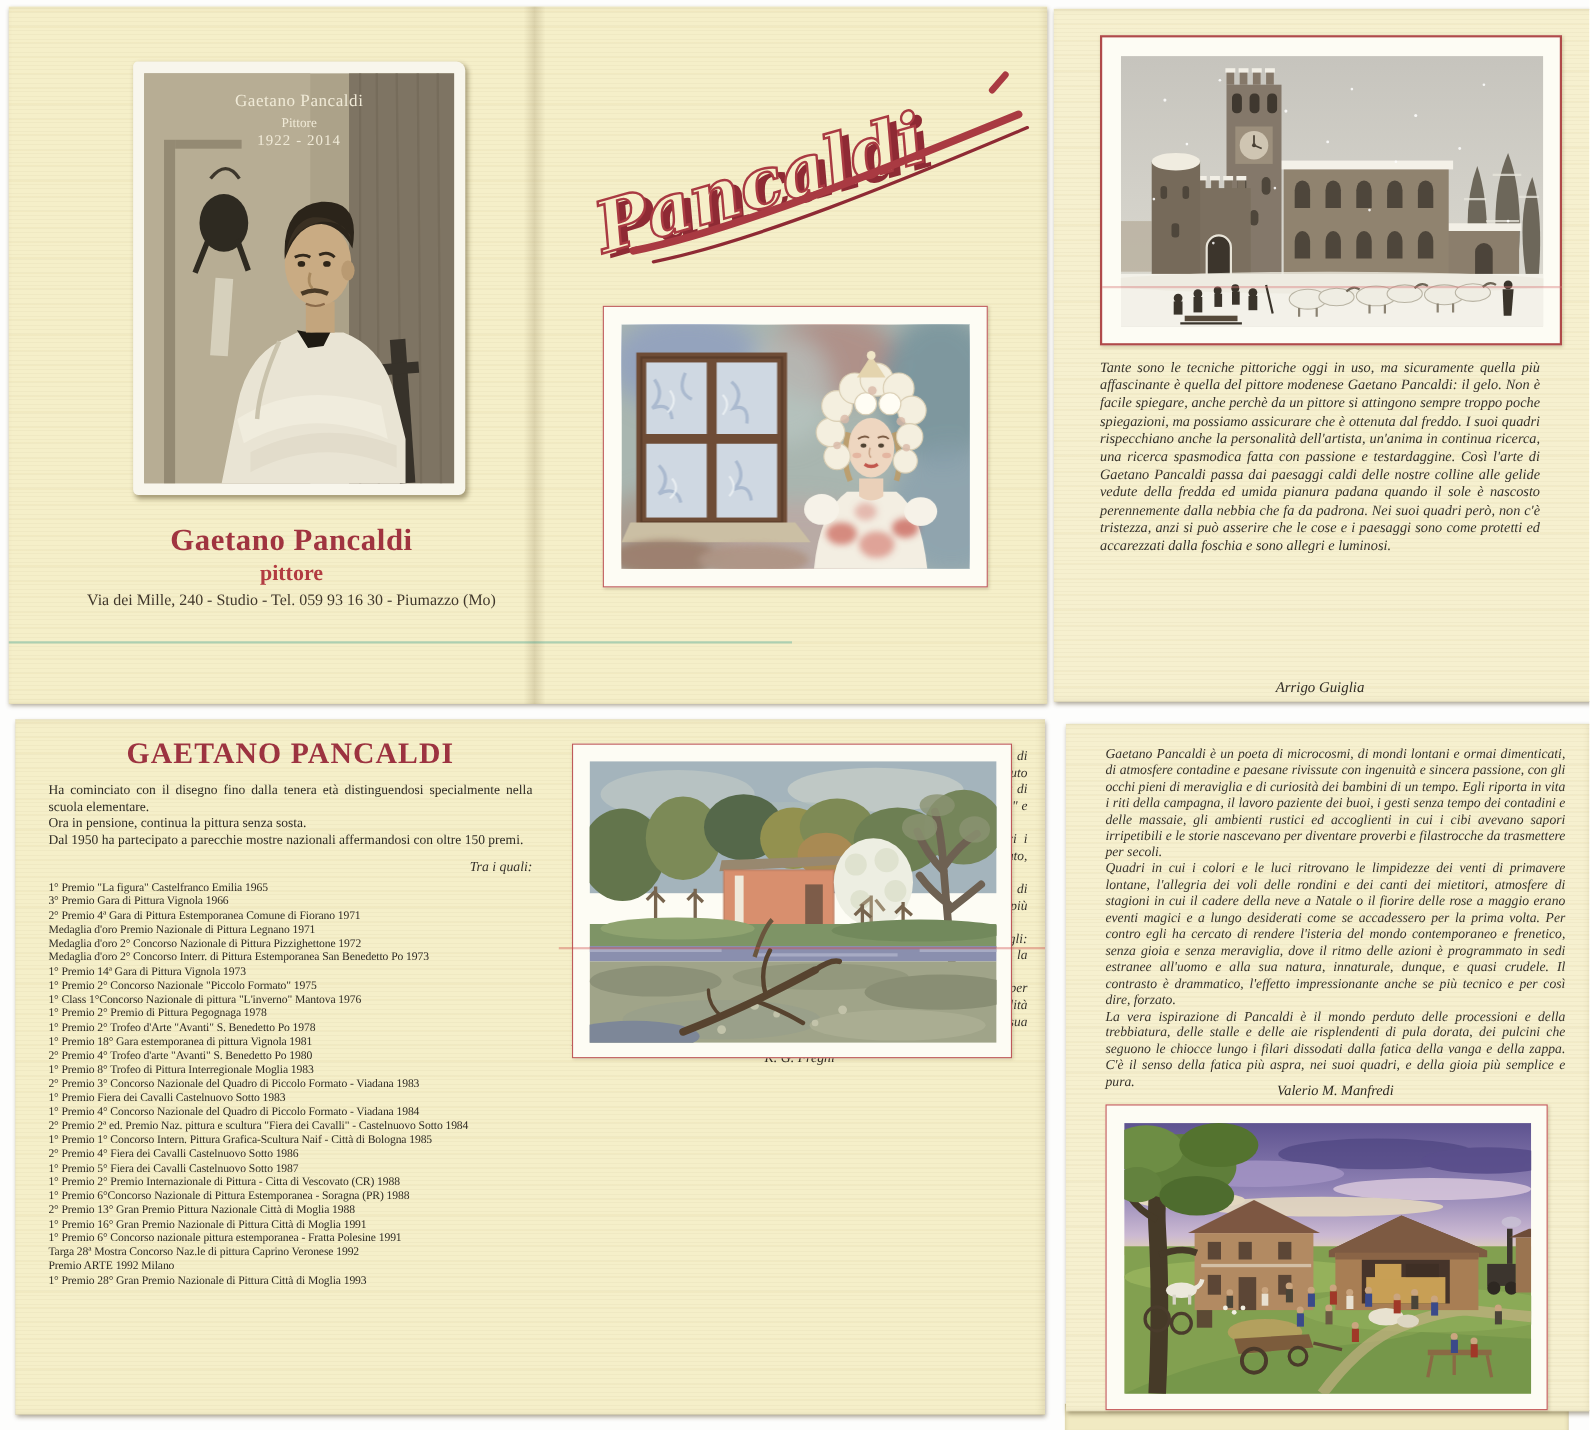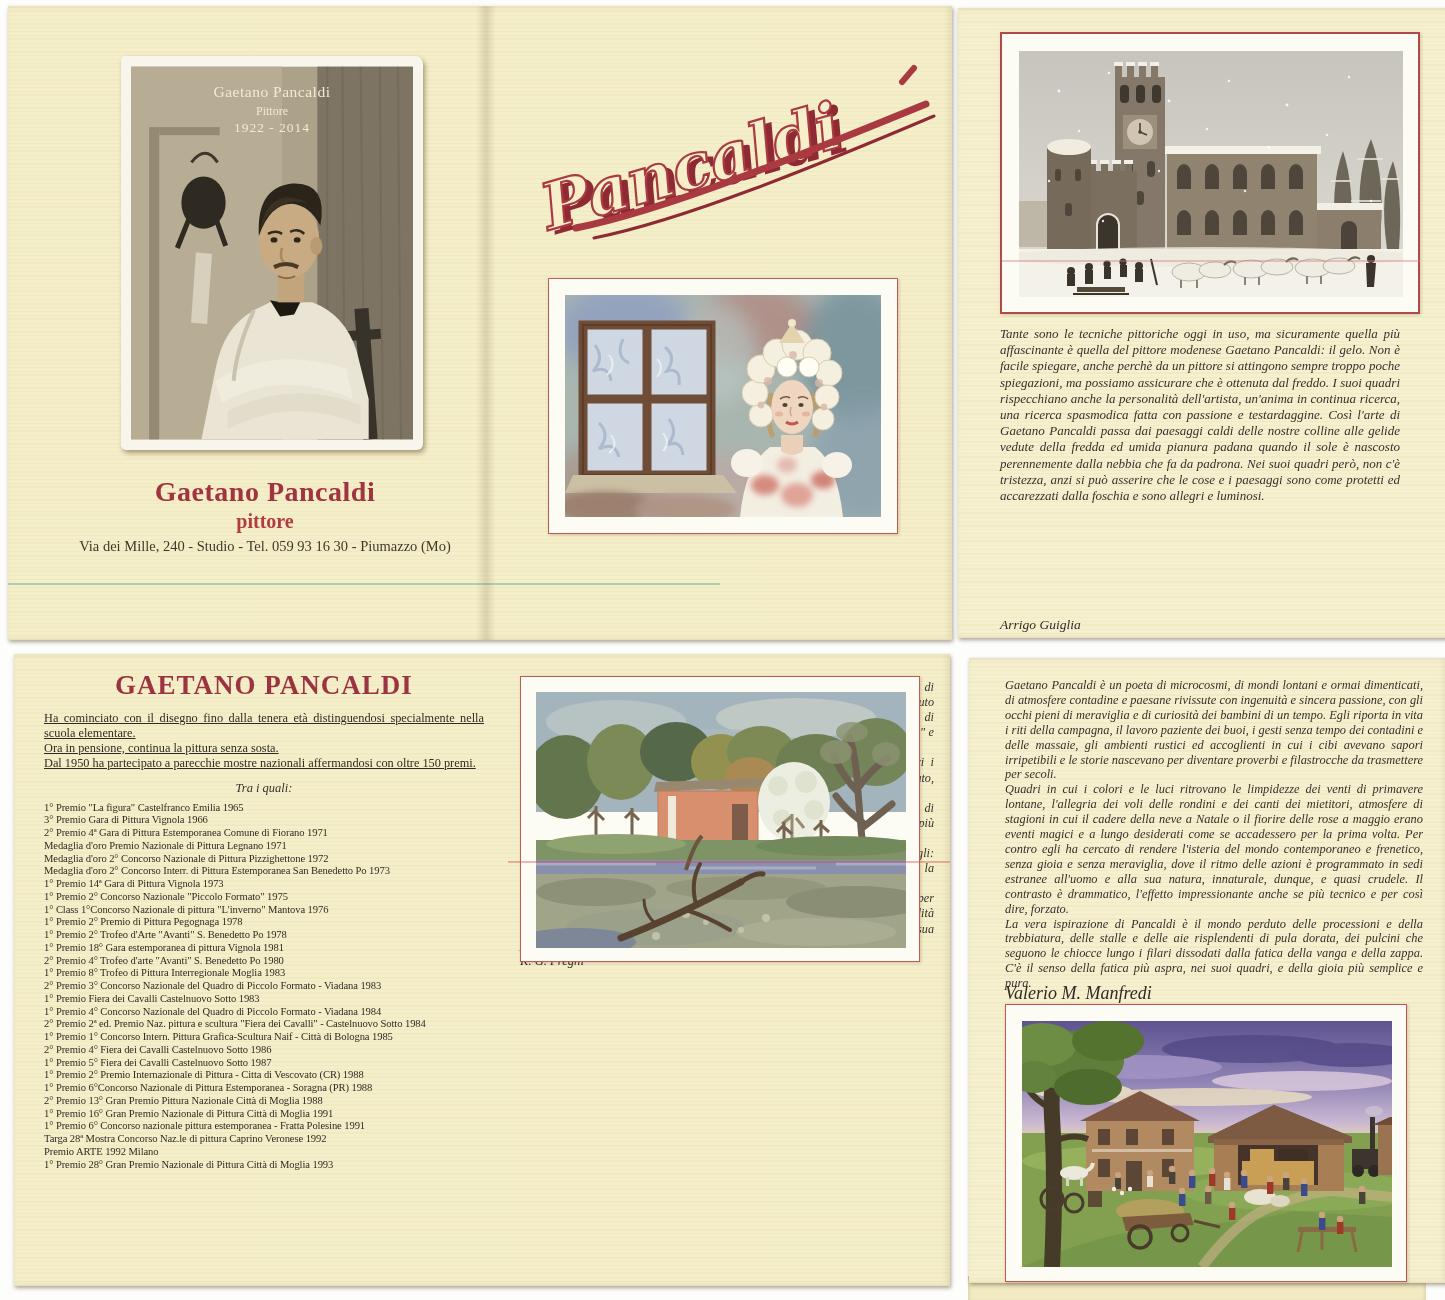--- a/index.html
+++ b/index.html
@@ -60,30 +60,30 @@
   .mat-landscape{left:0px;top:22px;width:400px;height:286px;}
   .mat-landscape svg{left:15px;top:15px;width:370px;height:256px;}
   .mat-farm{left:36px;top:346px;width:402px;height:278px;border-color:#c25555;}
   .mat-farm svg{left:16px;top:16px;width:370px;height:246px;}
 
   
   .essay{position:absolute;text-align:justify;font-style:italic;color:#35312a;}
   .essay p{margin:0;}
   .sheet-tr .essay{left:42px;top:318px;width:400px;font-size:13px;line-height:16.2px;}
   .sheet-br .essay-block{left:36px;top:20px;width:418px;font-size:12.4px;line-height:14.9px;}
-  .essay-sig{text-align:left;font-style:italic;margin-top:3px;}
+  .essay-sig{text-align:center;font-style:italic;margin-top:3px;}
   .sheet-tr .essay-sig{position:absolute;left:42px;top:606px;width:400px;font-size:13.5px;}
 
   
   .col-bio{position:absolute;left:30px;top:16px;width:470px;}
   .bio-heading{margin:0 0 10px;width:440px;text-align:center;font-size:27px;font-weight:bold;
     color:#9c3340;letter-spacing:1px;}
-  .bio{width:440px;text-align:justify;font-size:12.3px;line-height:14.9px;text-decoration:underline;}
+  .bio{width:440px;text-align:justify;font-size:12.3px;line-height:14.9px;}
   .bio p{margin:0;}
-  .awards-intro{width:440px;text-align:center;font-style:italic;font-size:12.5px;
+  .awards-intro{width:440px;text-align:right;font-style:italic;font-size:12.5px;
     margin:10px 0 6px;color:#35312a;}
   .awards{font-size:10.6px;line-height:12.75px;letter-spacing:-0.1px;}
   .award{white-space:nowrap;}
 
   .col-mid{position:absolute;left:506px;top:0px;width:420px;}
   .col-mid .essay{position:static;margin-top:26px;width:414px;font-size:12.2px;line-height:15.1px;}
   .col-mid .essay-sig{font-size:12.6px;margin-top:2px;width:414px;}
 </style>
 </head>
 <body>
@@ -534,21 +534,21 @@
       <div class="essay-sig">K. G. Fregni</div>
     </div>
   </section>
 
   <section class="sheet sheet-br">
     <div class="essay essay-block" style="position:absolute;">
         <p>Gaetano Pancaldi è un poeta di microcosmi, di mondi lontani e ormai dimenticati, di atmosfere contadine e paesane rivissute con ingenuità e sincera passione, con gli occhi pieni di meraviglia e di curiosità dei bambini di un tempo. Egli riporta in vita i riti della campagna, il lavoro paziente dei buoi, i gesti senza tempo dei contadini e delle massaie, gli ambienti rustici ed accoglienti in cui i cibi avevano sapori irripetibili e le storie nascevano per diventare proverbi e filastrocche da trasmettere per secoli.</p>
         <p>Quadri in cui i colori e le luci ritrovano le limpidezze dei venti di primavere lontane, l'allegria dei voli delle rondini e dei canti dei mietitori, atmosfere di stagioni in cui il cadere della neve a Natale o il fiorire delle rose a maggio erano eventi magici e a lungo desiderati come se accadessero per la prima volta. Per contro egli ha cercato di rendere l'isteria del mondo contemporaneo e frenetico, senza gioia e senza meraviglia, dove il ritmo delle azioni è programmato in sedi estranee all'uomo e alla sua natura, innaturale, dunque, e quasi crudele. Il contrasto è drammatico, l'effetto impressionante anche se più tecnico e per così dire, forzato.</p>
         <p>La vera ispirazione di Pancaldi è il mondo perduto delle processioni e della trebbiatura, delle stalle e delle aie risplendenti di pula dorata, dei pulcini che seguono le chiocce lungo i filari dissodati dalla fatica della vanga e della zappa. C'è il senso della fatica più aspra, nei suoi quadri, e della gioia più semplice e pura.</p>
       </div>
-    <div class="essay-sig" style="position:absolute;left:36px;top:322px;width:418px;font-size:18px;font-family:Liberation Serif, serif;">Valerio M. Manfredi</div>
+    <div class="essay-sig" style="position:absolute;left:36px;top:322px;width:418px;font-size:13px;font-family:Liberation Serif, serif;">Valerio M. Manfredi</div>
 
     <figure class="mat mat-farm">
       <svg viewBox="0 0 370 246" aria-hidden="true">
         <defs>
           <linearGradient id="fsky" x1="0" y1="0" x2="0" y2="1">
             <stop offset="0" stop-color="#5e5390"></stop>
               <stop offset="0.5" stop-color="#8f82b4"></stop>
             <stop offset="0.85" stop-color="#cbb9d2"></stop>
               <stop offset="1" stop-color="#e6d6ae"></stop>
           </linearGradient>

